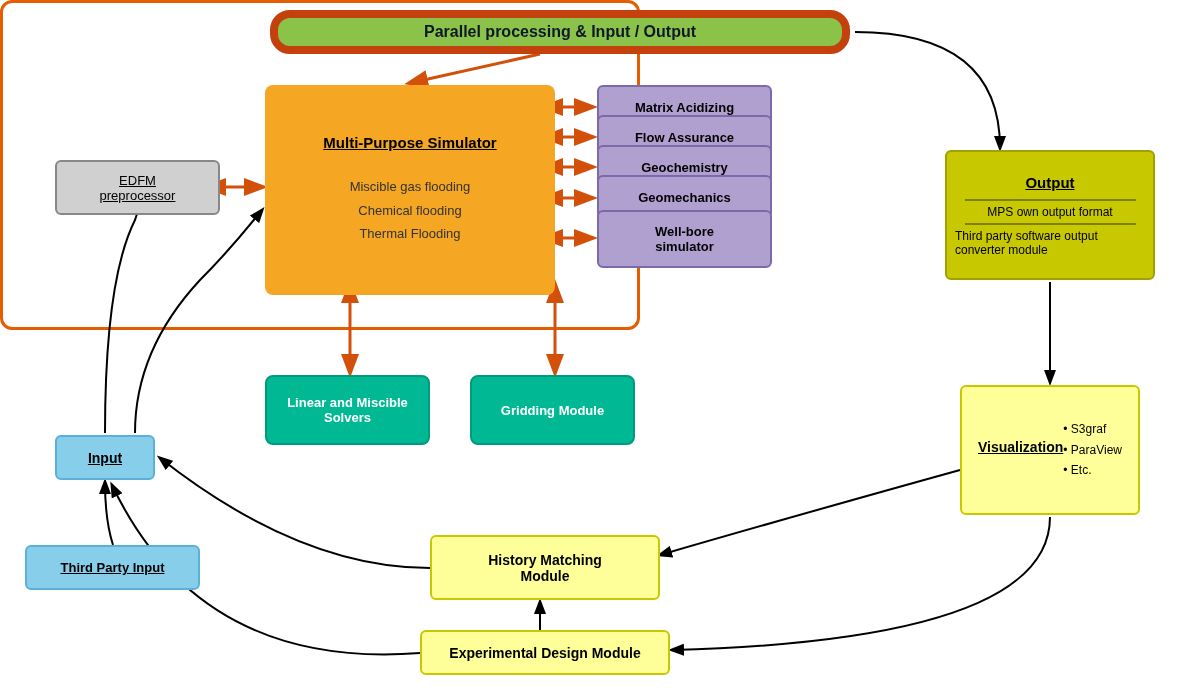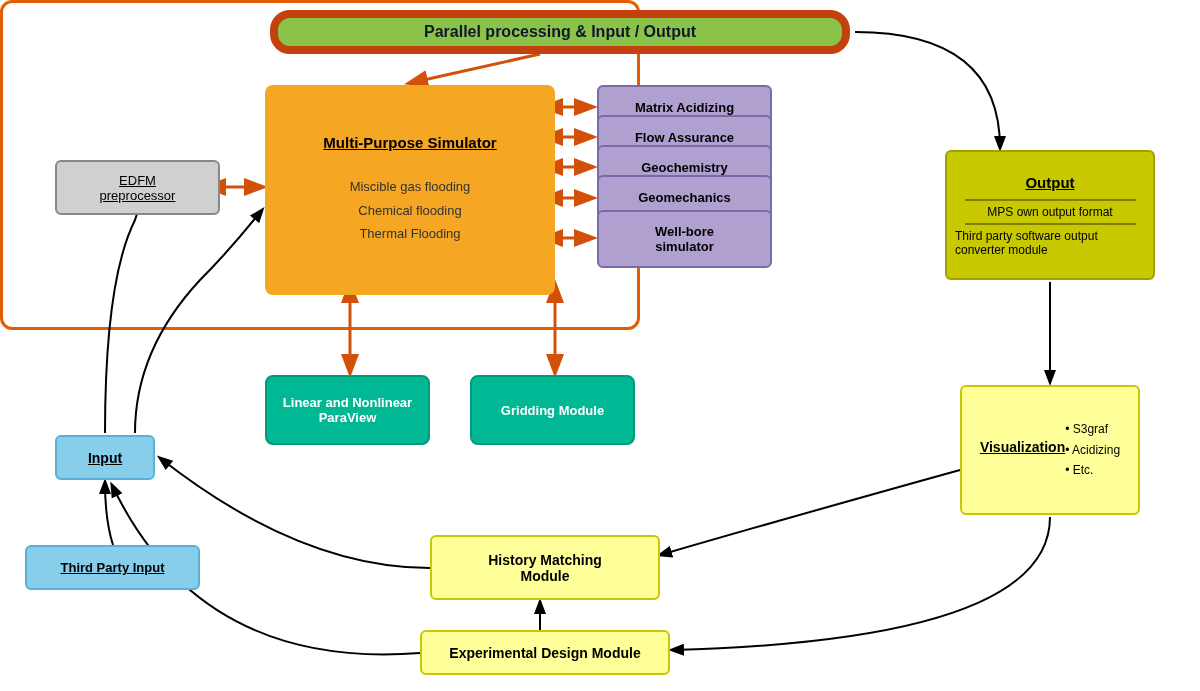--- a/index.html
+++ b/index.html
@@ -349,21 +349,21 @@
   <div class="box purple-box" style="top:210px;left:597px;height:58px;">
     <span>Well-bore<br>simulator</span>
   </div>
 
   <div class="box edfm-box">
     <span>EDFM<br>preprocessor</span>
   </div>
 
   <div class="box linear-box">
     <span>Linear and
-Nonlinear ParaView</span>
+Miscible Solvers</span>
   </div>
 
   <div class="box gridding-box">
     <span>Gridding
 Module</span>
   </div>
 
   <div class="box input-box">
     <span>Input</span>
   </div>
@@ -377,21 +377,21 @@
     <hr class="output-divider">
     <div class="output-text">MPS own output format</div>
     <hr class="output-divider">
     <div class="output-text">Third party software output converter module</div>
   </div>
 
   <div class="box viz-box">
     <div class="viz-title">Visualization</div>
     <div class="viz-items">
       <div>• <span>S3graf</span></div>
-      <div>• <span>Acidizing</span></div>
+      <div>• <span>ParaView</span></div>
       <div>• <span>Etc.</span></div>
     </div>
   </div>
 
   <div class="box history-box">
     <span>History Matching<br>Module</span>
   </div>
 
   <div class="box experimental-box">
     <span>Experimental Design Module</span>

